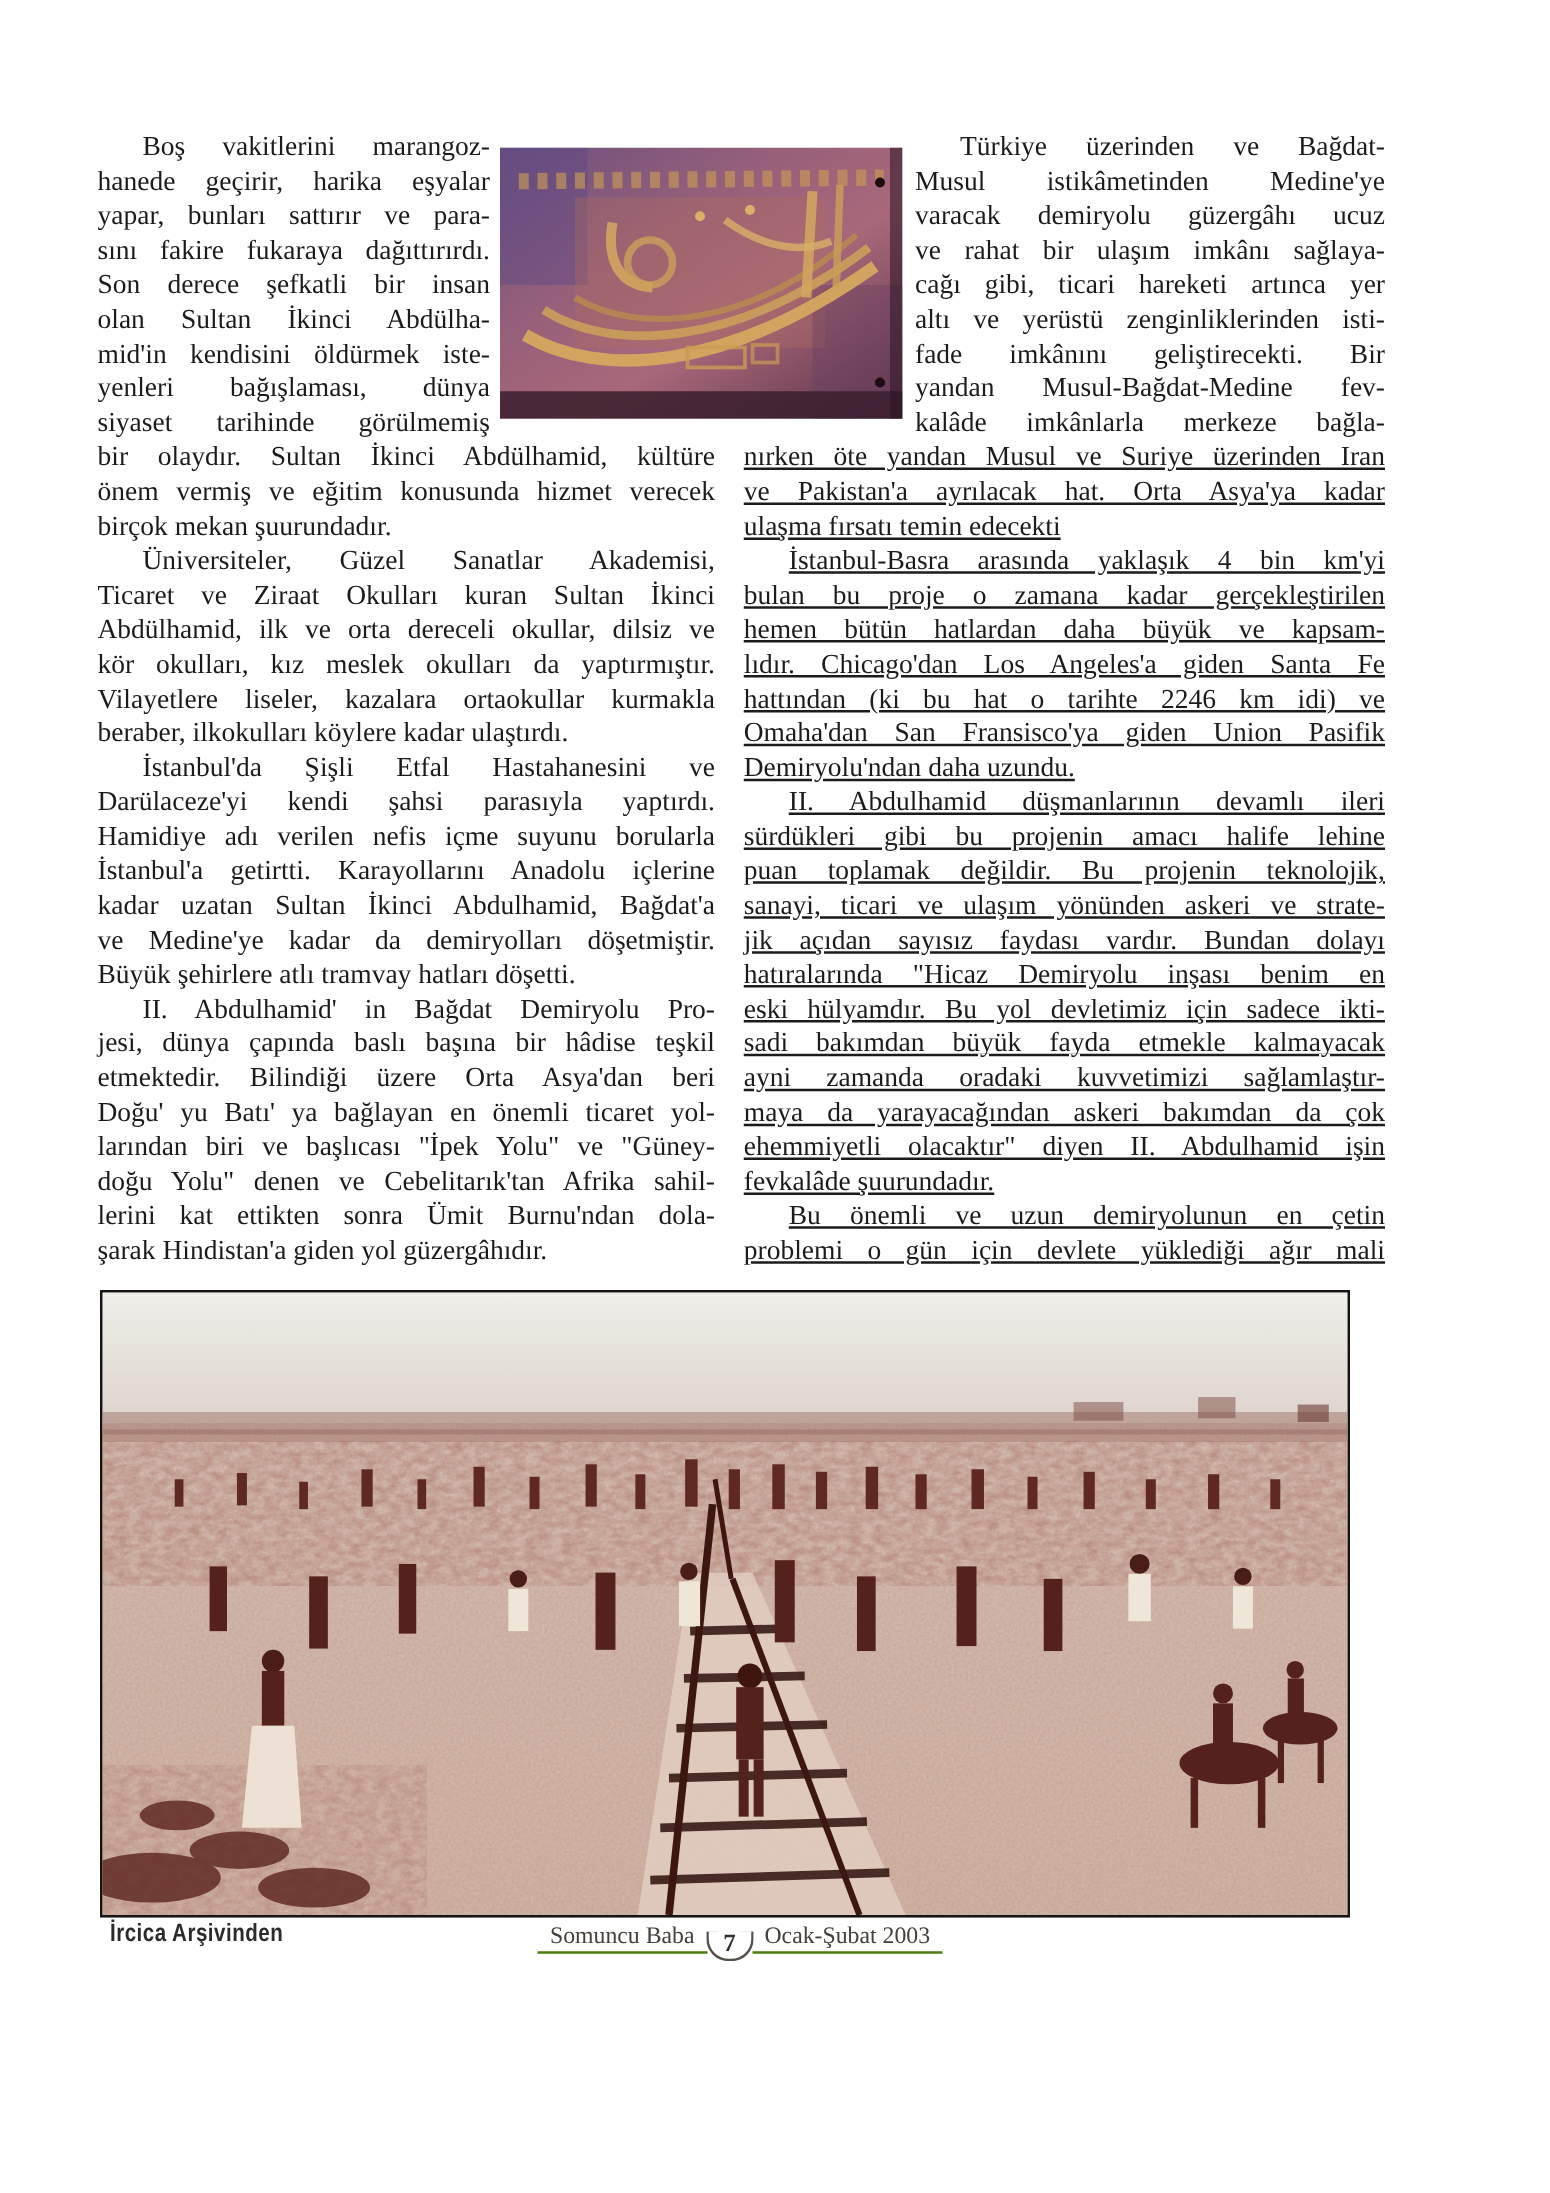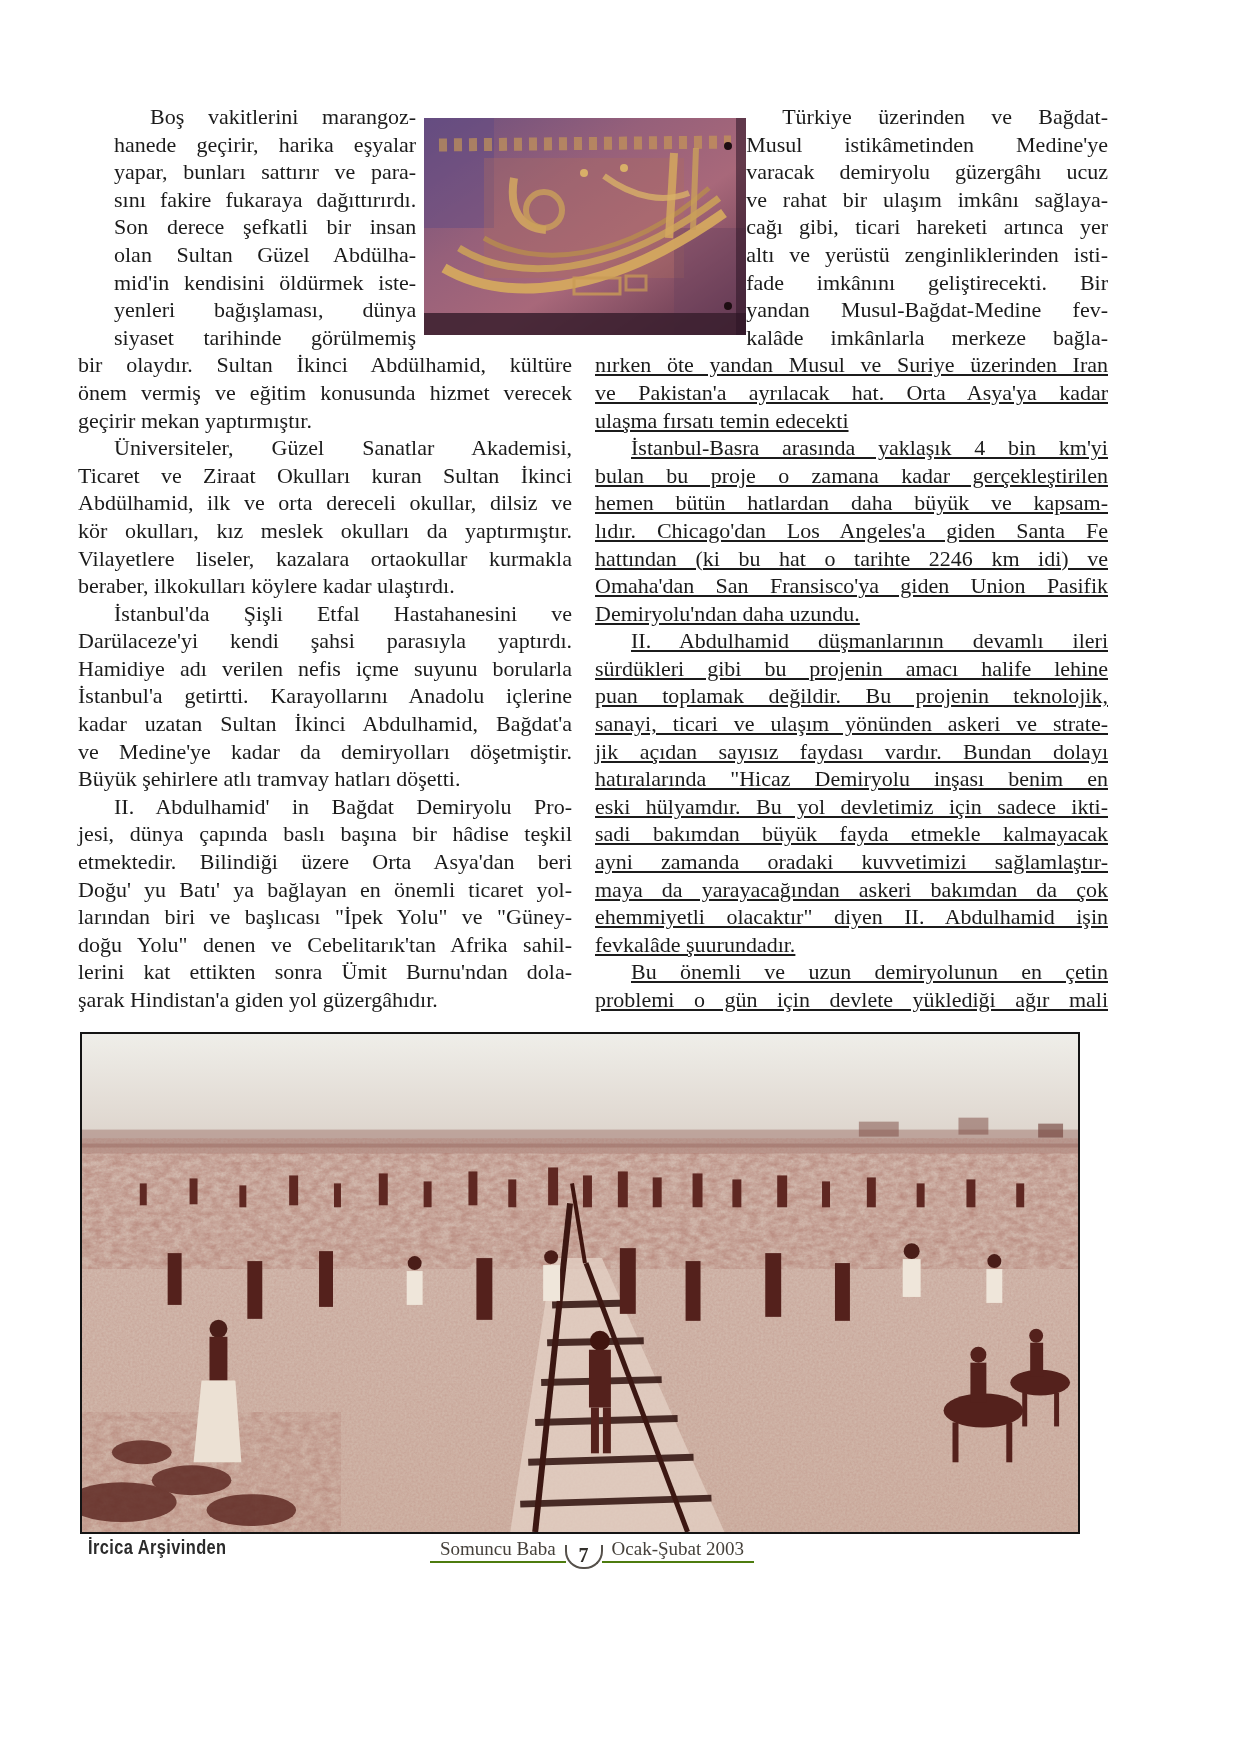--- a/index.html
+++ b/index.html
@@ -1,21 +1,21 @@
 <!DOCTYPE html>
 <html><head>
 <meta charset="utf-8">
 <style>
   html,body { margin:0; padding:0; background:#ffffff; }
   .page {
     position:relative; width:1240px; height:1754px; background:#ffffff;
     font-family:"Liberation Serif", serif; color:#1b1b1b; overflow:hidden;
   }
   .content { position:absolute; left:78px; top:103px; width:1030px; }
-  .top-row { display:flex; align-items:flex-start;margin-left:36px; }
+  .top-row { display:flex; align-items:flex-start; }
   .col-left-narrow { width:314px; }
   .plaque-wrap { width:322px; height:217px; margin-left:8px; margin-top:15px; flex:none; }
   .plaque-wrap svg { display:block; }
   .col-right-narrow { width:376px; margin-left:auto; }
   .cols-row { display:flex; align-items:flex-end; }
   .col-left-wide { width:494px; }
   .col-right-wide { width:513px; margin-left:auto;text-decoration:underline; }
   .tline {
     font-size:22px; line-height:27.6px; height:27.6px;
     text-align:justify; text-align-last:justify;
@@ -54,21 +54,21 @@
 
   <div class="content">
 
     <div class="top-row">
       <div class="col-left-narrow">
           <div class="tline ind">Boş vakitlerini marangoz-</div>
           <div class="tline">hanede geçirir, harika eşyalar</div>
           <div class="tline">yapar, bunları sattırır ve para-</div>
           <div class="tline">sını fakire fukaraya dağıttırırdı.</div>
           <div class="tline">Son derece şefkatli bir insan</div>
-          <div class="tline">olan Sultan Güzel Abdülha-</div>
+          <div class="tline">olan Sultan İkinci Abdülha-</div>
           <div class="tline">mid'in kendisini öldürmek iste-</div>
           <div class="tline">yenleri bağışlaması, dünya</div>
           <div class="tline">siyaset tarihinde görülmemiş</div>
         </div>
 
       <div class="plaque-wrap">
         <svg width="322" height="217" viewBox="0 0 322 217" xmlns="http://www.w3.org/2000/svg">
           <defs>
             <linearGradient id="plq" x1="0" y1="0" x2="1" y2="1">
               <stop offset="0" stop-color="#6b4f7e"></stop>
@@ -111,21 +111,21 @@
           <div class="tline">fade imkânını geliştirecekti. Bir</div>
           <div class="tline">yandan Musul-Bağdat-Medine fev-</div>
           <div class="tline">kalâde imkânlarla merkeze bağla-</div>
         </div>
     </div>
 
     <div class="cols-row">
       <div class="col-left-wide">
           <div class="tline">bir olaydır. Sultan İkinci Abdülhamid, kültüre</div>
           <div class="tline">önem vermiş ve eğitim konusunda hizmet verecek</div>
-          <div class="tline end">geçirir mekan yaptırmıştır.</div>
+          <div class="tline end">birçok mekan şuurundadır.</div>
           <div class="tline ind">Üniversiteler, Güzel Sanatlar Akademisi,</div>
           <div class="tline">Ticaret ve Ziraat Okulları kuran Sultan İkinci</div>
           <div class="tline">Abdülhamid, ilk ve orta dereceli okullar, dilsiz ve</div>
           <div class="tline">kör okulları, kız meslek okulları da yaptırmıştır.</div>
           <div class="tline">Vilayetlere liseler, kazalara ortaokullar kurmakla</div>
           <div class="tline end">beraber, ilkokulları köylere kadar ulaştırdı.</div>
           <div class="tline ind">İstanbul'da Şişli Etfal Hastahanesini ve</div>
           <div class="tline">Darülaceze'yi kendi şahsi parasıyla yaptırdı.</div>
           <div class="tline">Hamidiye adı verilen nefis içme suyunu borularla</div>
           <div class="tline">İstanbul'a getirtti. Karayollarını Anadolu içlerine</div>

